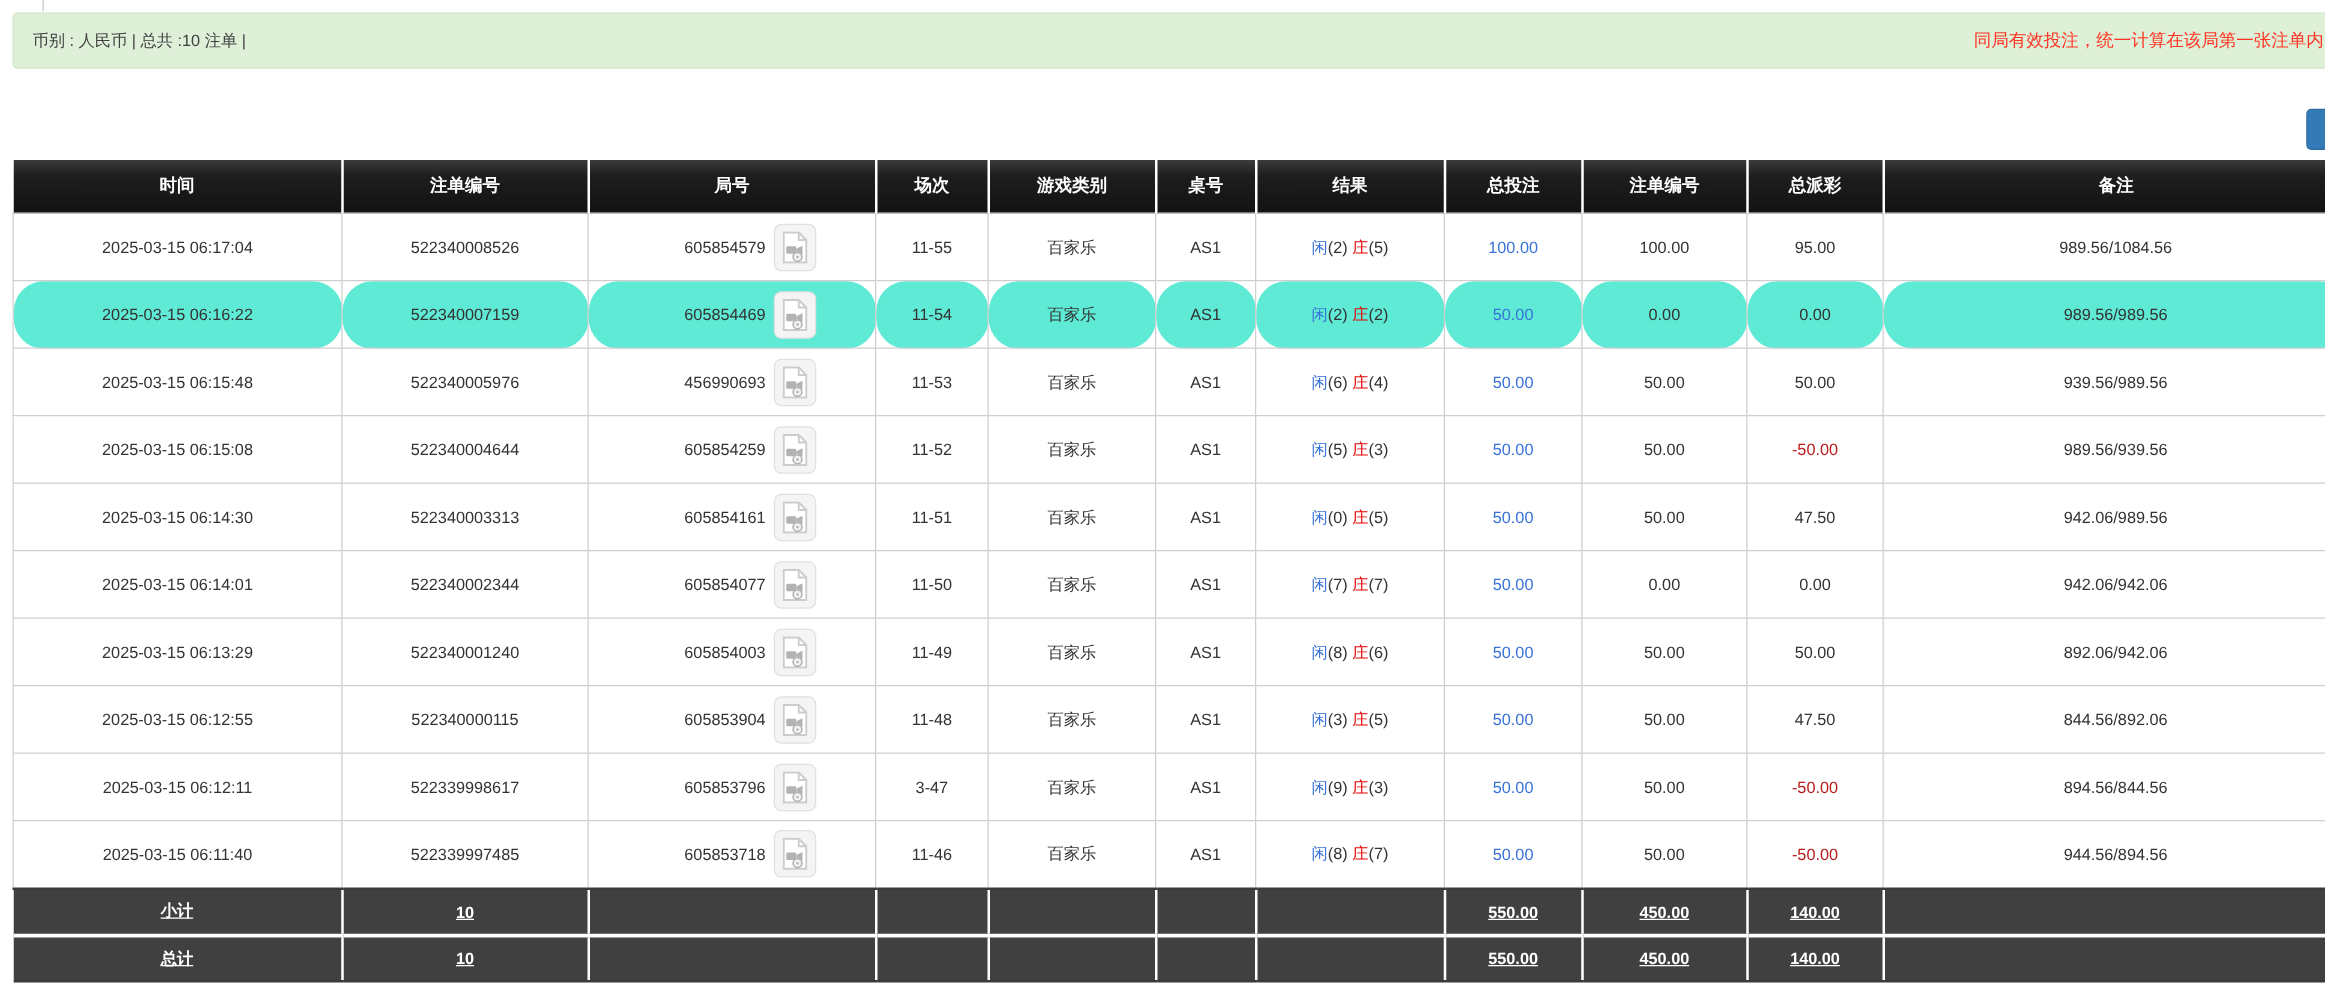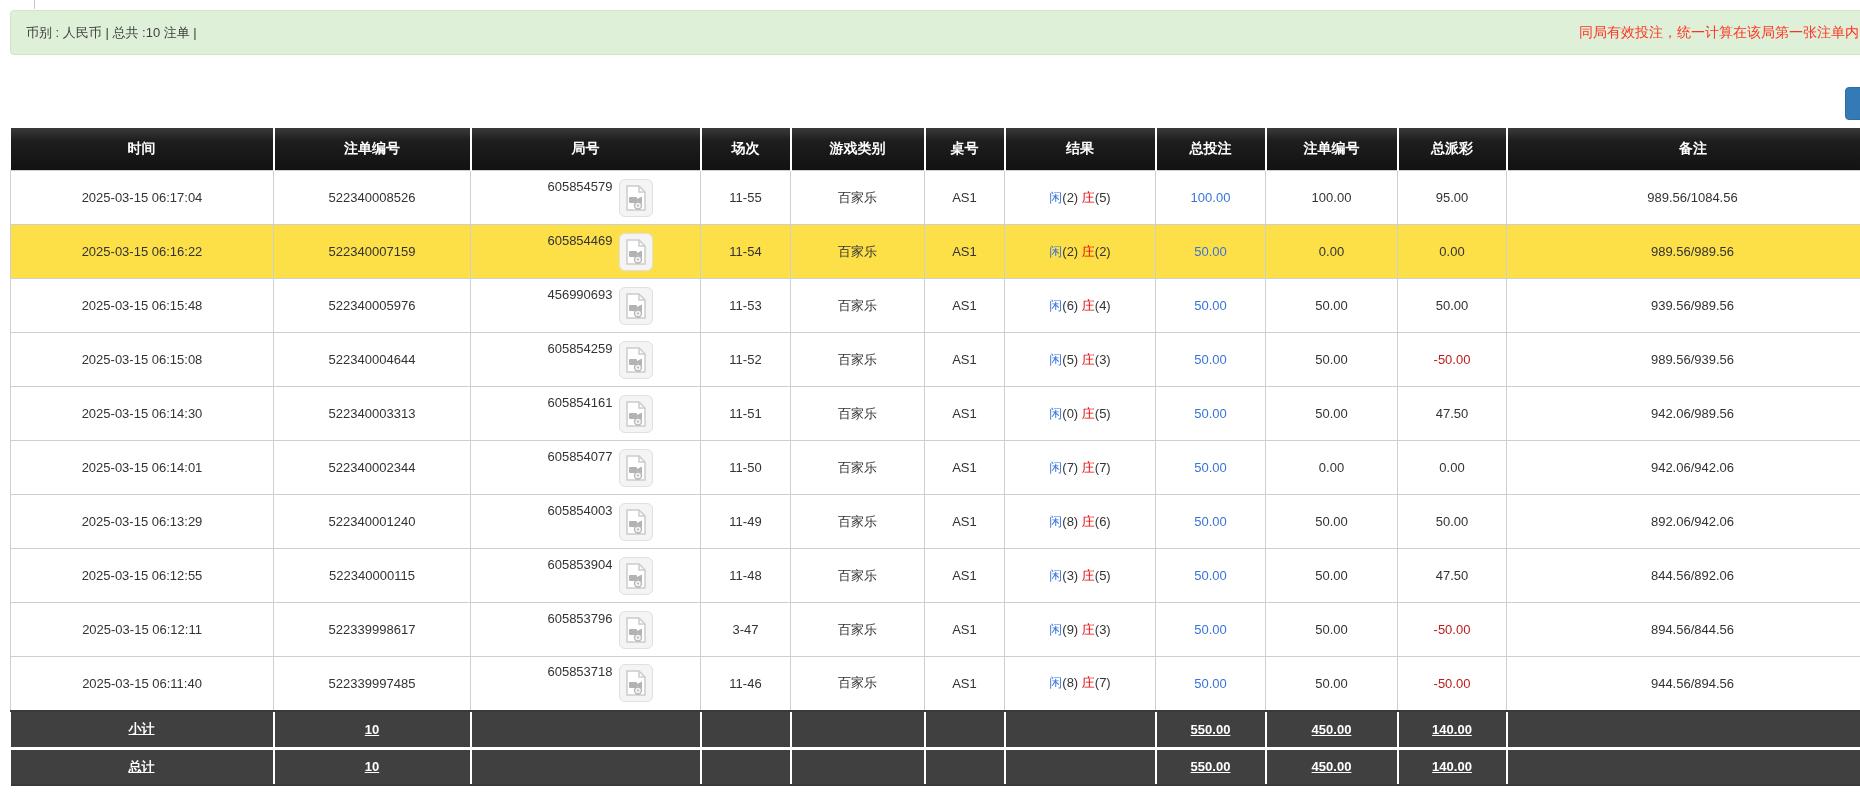--- a/index.html
+++ b/index.html
@@ -43,22 +43,22 @@
     height:42px;background:linear-gradient(180deg,#3a3a3a 0%,#1e1e1e 30%,#121212 100%);
     color:#fff;font-weight:bold;font-size:14px;text-align:center;
     border-left:2px solid #fff;padding:0;
   }
   table.records thead th:first-child{border-left:none;}
   table.records tbody td{
     height:54px;text-align:center;vertical-align:middle;
     border:1px solid #cfcfcf;background:#fff;padding:0 4px;
     box-sizing:border-box;
   }
-  table.records tbody tr.hl td{background:#fde047;}
-  .round-wrap{display:inline-flex;gap:6px;justify-content:center;margin-left:29px;}
+  table.records tbody tr.hl td{background:#5eead4;border-radius:24px;}
+  .round-wrap{display:inline-flex;align-items:center;gap:6px;justify-content:center;margin-left:29px;}
   .vid-btn{
     width:34px;height:38px;background:#f4f4f4;border:1px solid #e0e0e0;
     border-radius:6px;display:inline-flex;align-items:center;justify-content:center;
     cursor:pointer;padding:0;
   }
   .res-p{color:#3973d9;}
   .res-b{color:#e60000;}
   .res-n{color:#333;}
   .link-val{color:#3973d9;cursor:pointer;}
   .neg{color:#b91c1c;}

